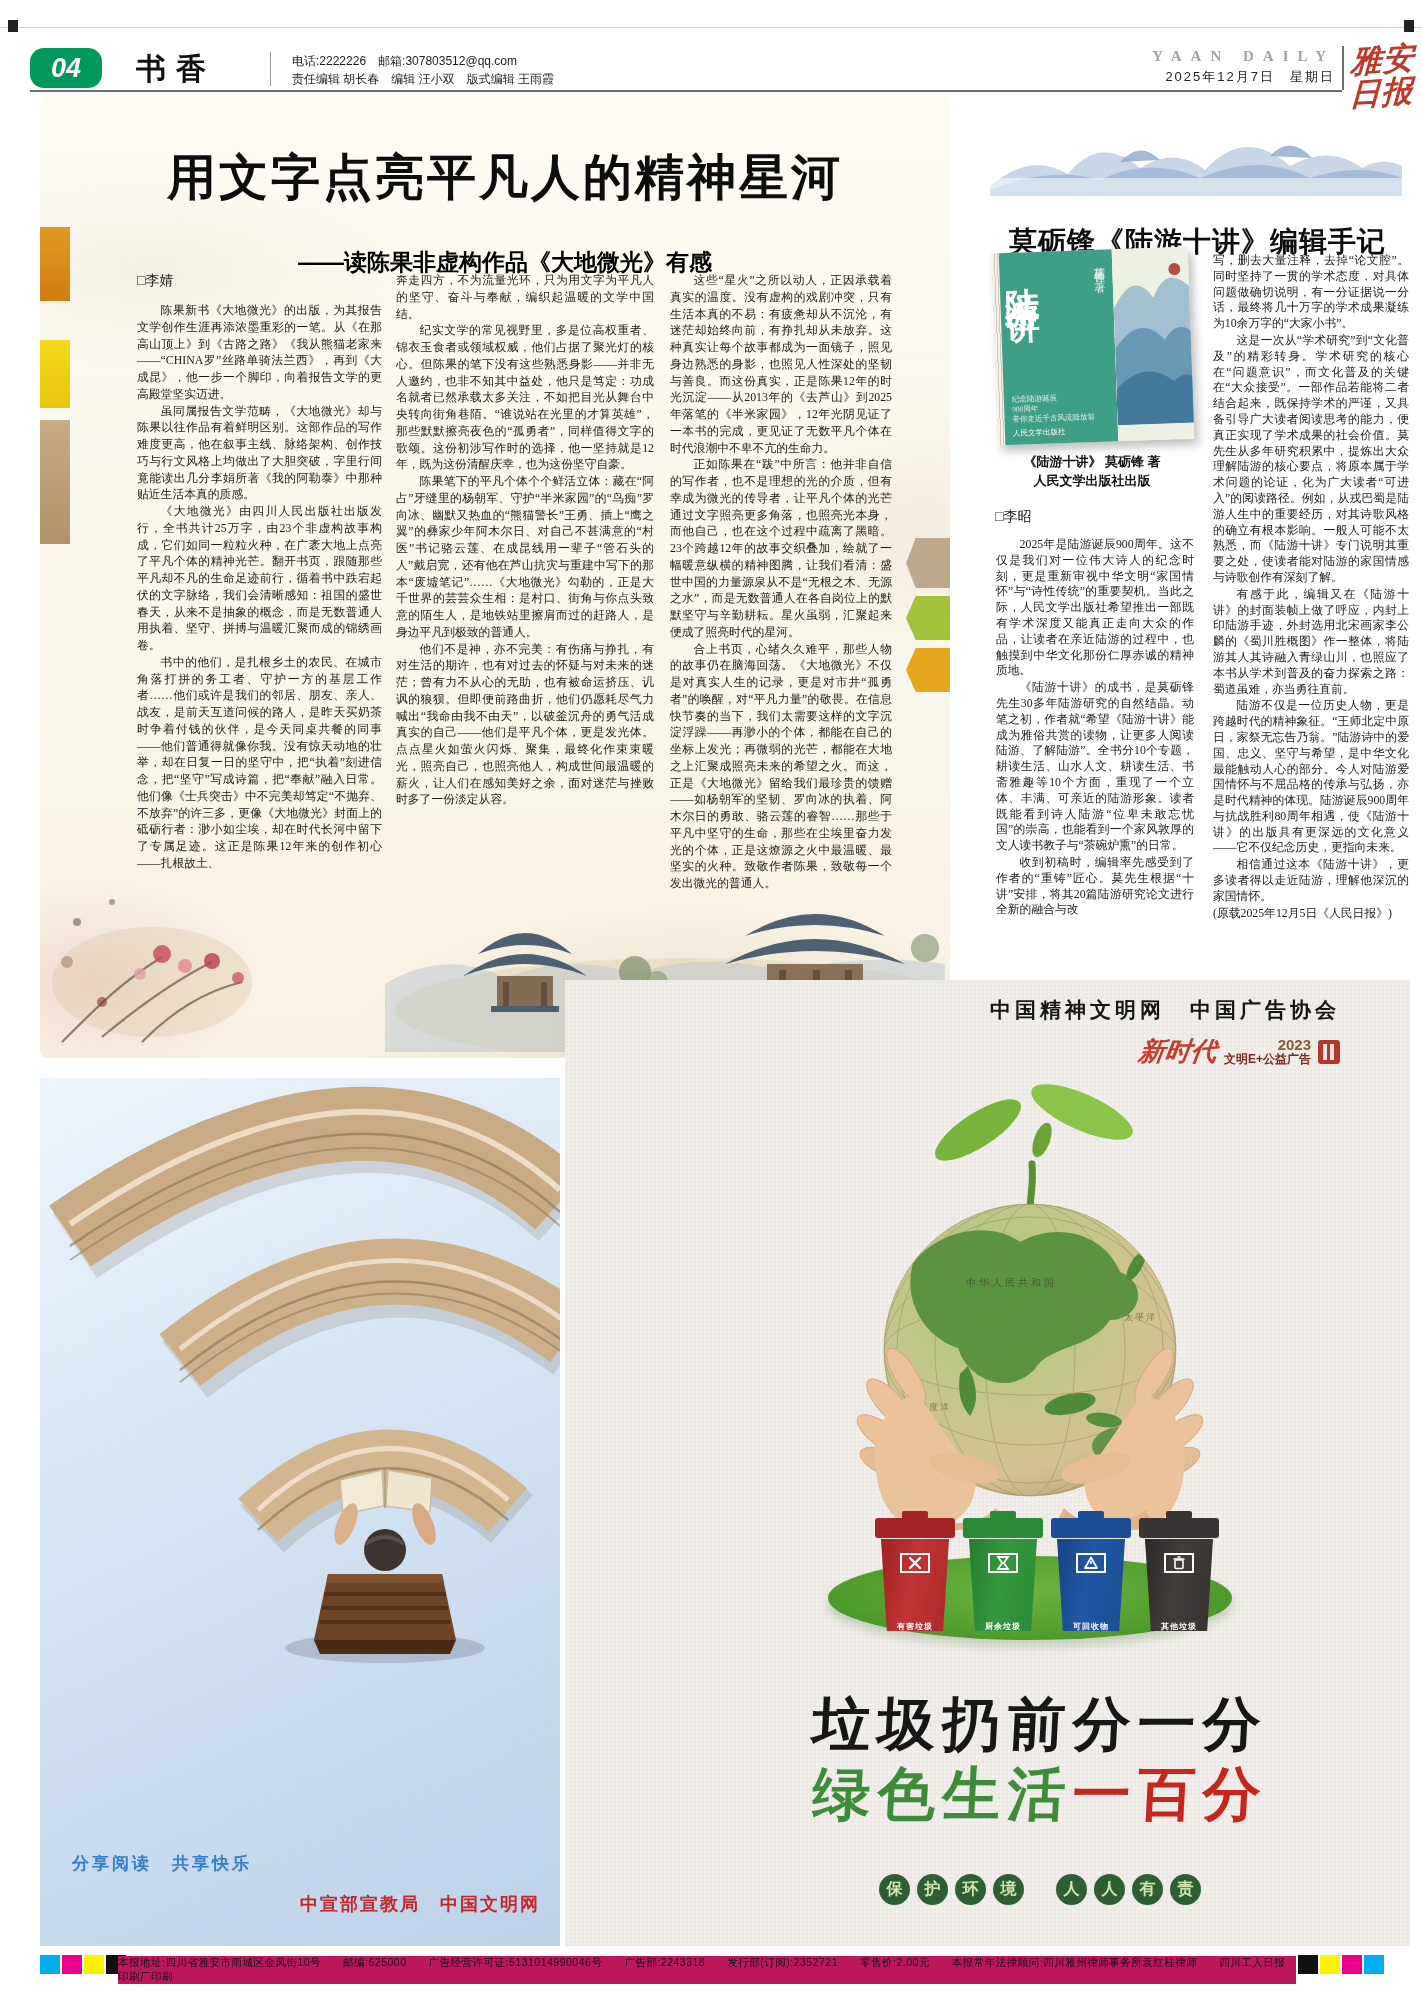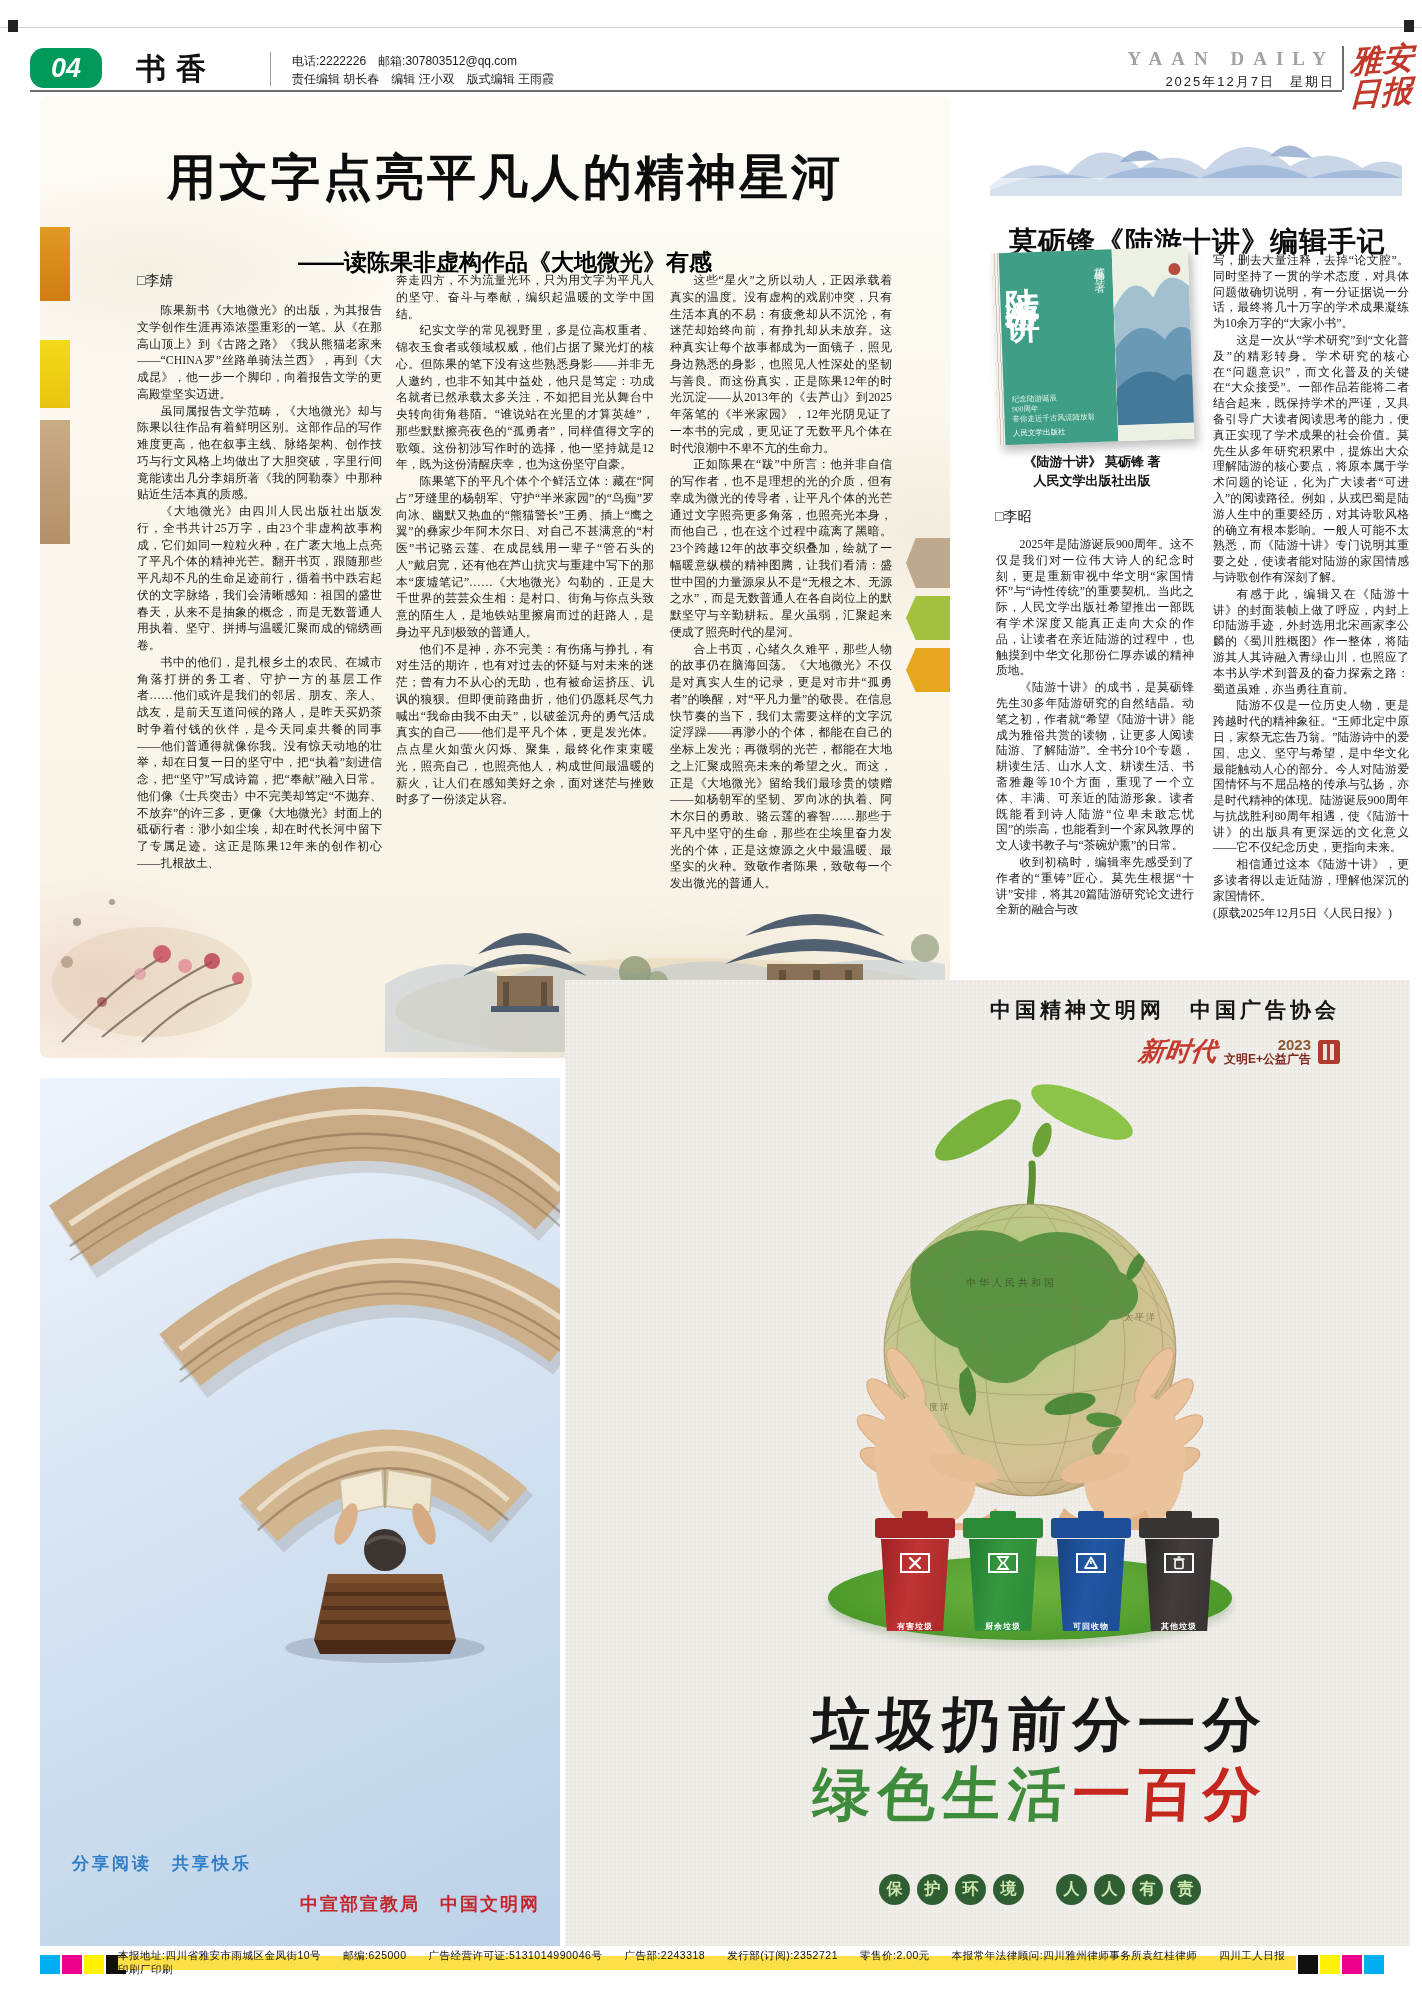--- a/index.html
+++ b/index.html
@@ -10,21 +10,21 @@
 
   
   .topline{left:0;top:27px;width:1422px;height:1px;background:#cfcfcf;}
   .trimtick{top:20px;width:10px;height:12px;background:#222;}
   .pgnum{left:30px;top:48px;width:72px;height:40px;background:#00995c;color:#fff;
          font-size:27px;font-weight:900;font-style:italic;display:flex;align-items:center;justify-content:center;border-radius:14px;}
   .secname{left:136px;top:49px;font-size:30px;font-weight:900;letter-spacing:10px;}
   .vrule1{left:270px;top:52px;width:1px;height:34px;background:#9a9a9a;}
   .contact{left:292px;top:52px;font-size:12px;line-height:18px;color:#1c1c1c;}
   .mast-right{left:1020px;top:48px;width:315px;text-align:right;}
-  .mast-en{font-size:19px;font-weight:bold;letter-spacing:9px;color:#a3a3a3;}
+  .mast-en{font-size:15px;font-weight:bold;letter-spacing:9px;color:#a3a3a3;}
   .mast-date{font-size:13px;letter-spacing:2px;color:#222;margin-top:3px;}
   .vrule2{left:1342px;top:46px;width:2px;height:44px;background:#6d6d6d;}
   .mast-underline{left:30px;top:90px;width:1312px;height:2px;background:#6d6d6d;}
   .mast-logo{left:1350px;top:44px;width:70px;font-size:31px;line-height:1.05;font-weight:900;font-style:italic;
              color:#c0392b;transform:rotate(-4deg) skewX(-6deg);letter-spacing:1px;}
 
   
   .main-card{left:40px;top:96px;width:910px;height:962px;border-radius:8px;
     background:
       radial-gradient(ellipse 260px 170px at 6% 92%, rgba(197,98,104,0.16), transparent 62%),
@@ -111,21 +111,21 @@
                letter-spacing:7px;color:#171717;transform:skewX(-3deg);}
   .adr-slogan2{left:660px;top:1756px;width:760px;text-align:center;font-size:58px;font-weight:900;
                letter-spacing:7px;transform:skewX(-3deg);}
   .green-txt{color:#3e8c3b;} .red-txt{color:#c5271f;}
   .eco-row{left:660px;top:1874px;width:760px;display:flex;justify-content:center;gap:7px;}
   .eco-gap{width:18px;}
   .eco-c{width:31px;height:31px;border-radius:50%;background:#2f5e33;color:#cfe8b0;
          display:flex;align-items:center;justify-content:center;font-size:16px;font-weight:700;}
 
   
-  .foot-bar{left:118px;top:1956px;width:1178px;height:14px;background:#fde047;
+  .foot-bar{left:118px;top:1956px;width:1178px;height:28px;background:#be185d;
             display:flex;align-items:center;justify-content:flex-end;}
   .foot-text{font-size:10.5px;color:#101010;letter-spacing:0.5px;}
   .cmark{top:1955px;width:20px;height:19px;}
 </style>
 </head>
 <body>
 
 <div class="page">
 
   <div class="abs topline"></div>

